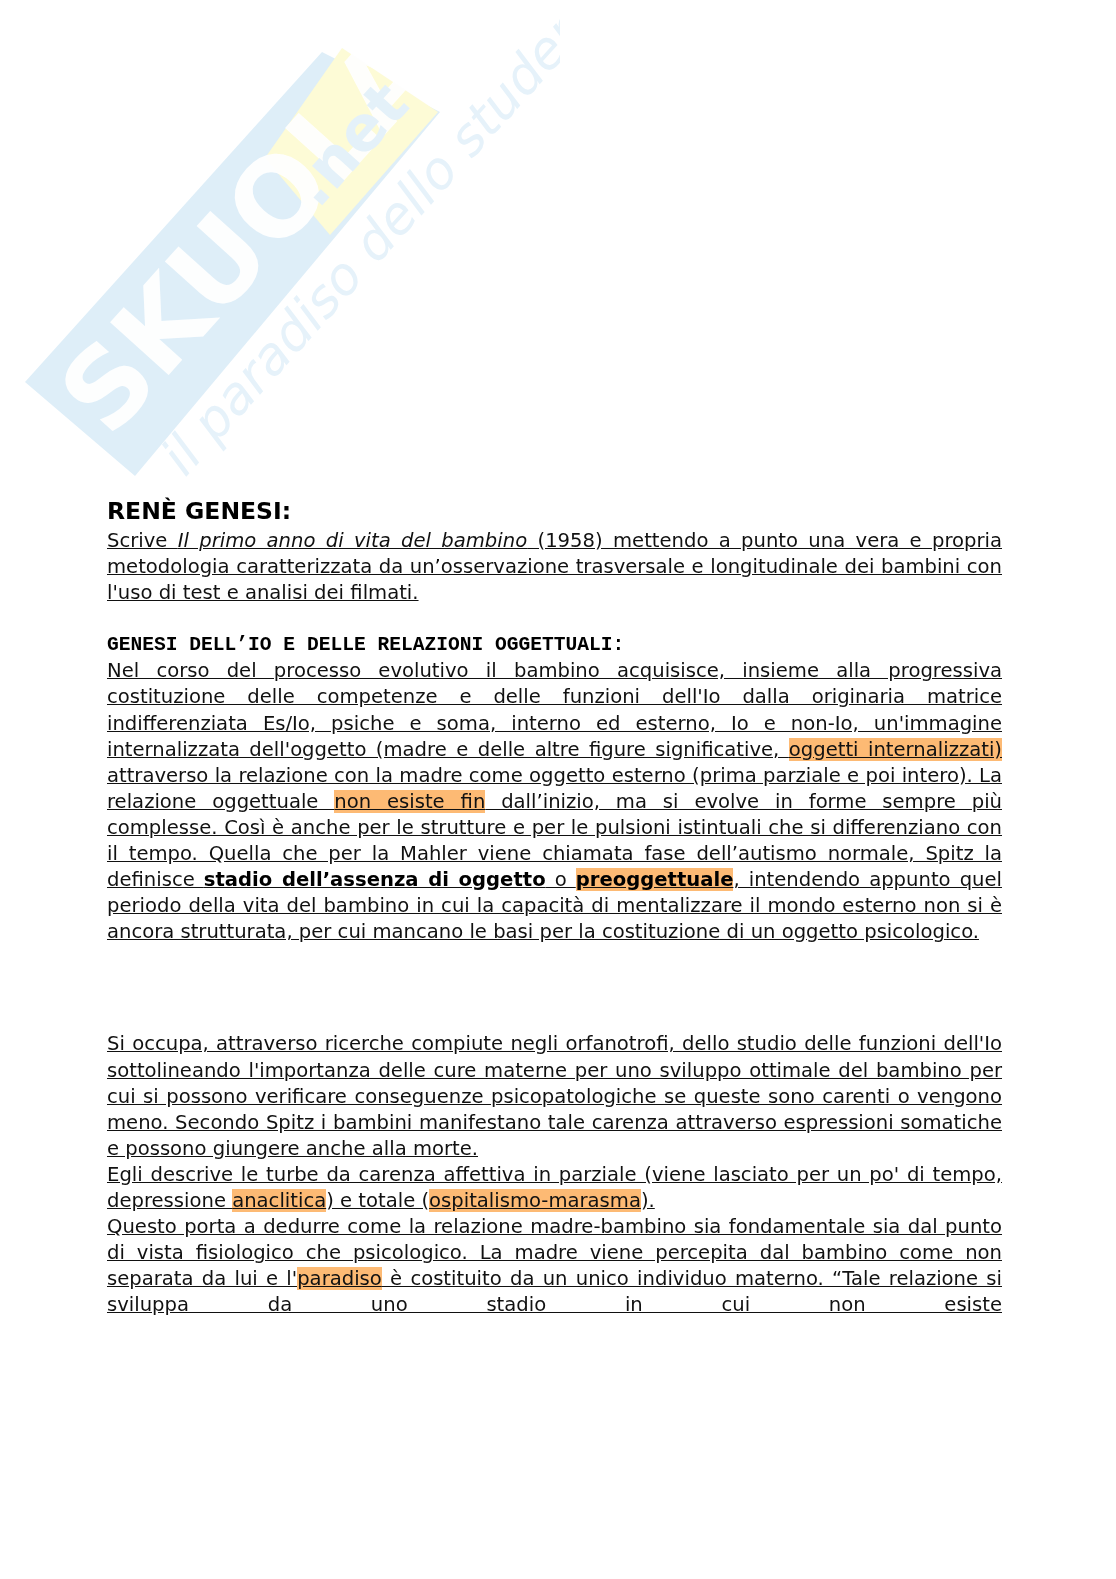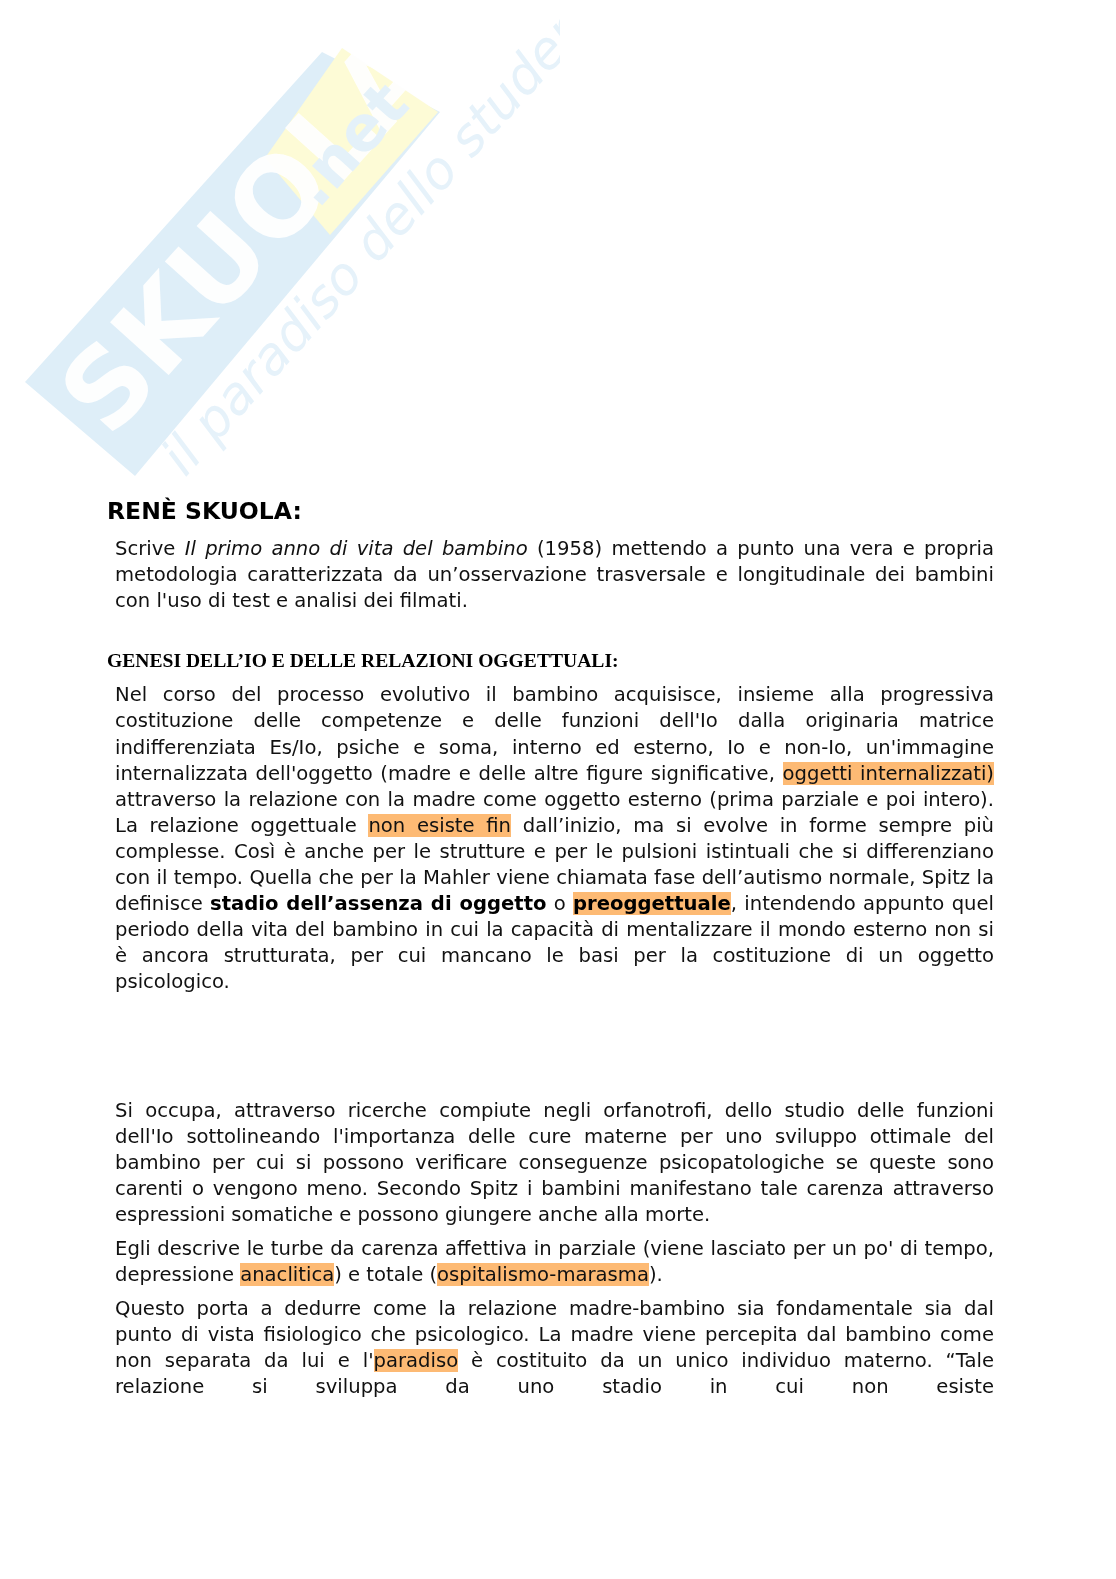--- a/index.html
+++ b/index.html
@@ -7,28 +7,28 @@
   .page { position: absolute; left: 0; top: 0; width: 1116px; height: 1579px; background: #fff; }
 
   
   .watermark { position: absolute; left: 0; top: 0; width: 560px; height: 480px; pointer-events: none; }
 
   .content {
     position: absolute; left: 107px; top: 494px; width: 895px;
     font-family: "DejaVu Sans", sans-serif; font-size: 19.6px; line-height: 26.1px;
     color: #111;
   }
-  .content p { margin: 8px; text-align: justify; text-align-last: left; }
+  .content p { margin: 0; text-align: justify; text-align-last: left; text-decoration: underline; }
   .content .last-justified { text-align-last: justify; }
   h1.title {
     margin: 0 0 0 0; font-family: "DejaVu Sans", sans-serif; font-weight: bold;
     font-size: 23.5px; line-height: 34px; color: #000;
   }
   h2.section {
-    margin: 0; font-family: Liberation Serif, serif; font-weight: bold;
+    margin: 0; font-family: Liberation Mono, monospace; font-weight: bold;
     font-size: 19.6px; line-height: 26.1px; color: #000;
   }
   .hl { background: #fdba74; }
   .gap-1 { height: 26px; }
   .gap-3 { height: 86px; }
   b { font-weight: bold; color: #000; }
   i { font-style: italic; }
 </style>
 </head>
 <body>
@@ -40,21 +40,21 @@
     <polygon points="25,382 322,52 440,112 135,476" fill="#deeef8"></polygon>
 
     <polygon points="265,158 342,48 438,112 330,235" fill="#fdfbd6"></polygon>
 
     <text x="0" y="0" transform="translate(110,440) rotate(-48)" font-family="DejaVu Sans, sans-serif" font-weight="bold" font-size="108" fill="#ffffff" opacity="0.95">SKUOLA</text>
     <text x="0" y="0" transform="translate(318,210) rotate(-48)" font-family="DejaVu Sans, sans-serif" font-weight="bold" font-size="62" fill="#e4f1f9">.net</text>
     <text x="0" y="0" transform="translate(185,478) rotate(-48)" font-family="DejaVu Sans, sans-serif" font-style="italic" font-size="52" fill="#e6f2fa">il paradiso dello studente</text>
   </svg>
 
   <div class="content">
-    <h1 class="title">RENÈ SKUOLA:</h1>
+    <h1 class="title">RENÈ GENESI:</h1>
 
     <p><span>Scrive </span><i>Il primo anno di vita del bambino</i><span> (1958) mettendo a punto una vera e propria metodologia caratterizzata da un’osservazione trasversale e longitudinale dei bambini con l'uso di test e analisi dei filmati.</span></p>
 
     <div class="gap-1"></div>
 
     <h2 class="section">GENESI DELL’IO E DELLE RELAZIONI OGGETTUALI:</h2>
     <p><span>Nel corso del processo evolutivo il bambino acquisisce, insieme alla progressiva costituzione delle competenze e delle funzioni dell'Io dalla originaria matrice indifferenziata Es/Io, psiche e soma, interno ed esterno, Io e non-Io, un'immagine internalizzata dell'oggetto (madre e delle altre figure significative, </span><span class="hl">oggetti internalizzati)</span><span> attraverso la relazione con la madre come oggetto esterno (prima parziale e poi intero). La relazione oggettuale </span><span class="hl">non esiste fin</span><span> dall’inizio, ma si evolve in forme sempre più complesse. Così è anche per le strutture e per le pulsioni istintuali che si differenziano con il tempo. Quella che per la Mahler viene chiamata fase dell’autismo normale, Spitz la definisce </span><b>stadio dell’assenza di oggetto</b><span> o </span><b class="hl">preoggettuale</b><span>, intendendo appunto quel periodo della vita del bambino in cui la capacità di mentalizzare il mondo esterno non si è ancora strutturata, per cui mancano le basi per la costituzione di un oggetto psicologico.</span></p>
 
     <div class="gap-3"></div>
 

